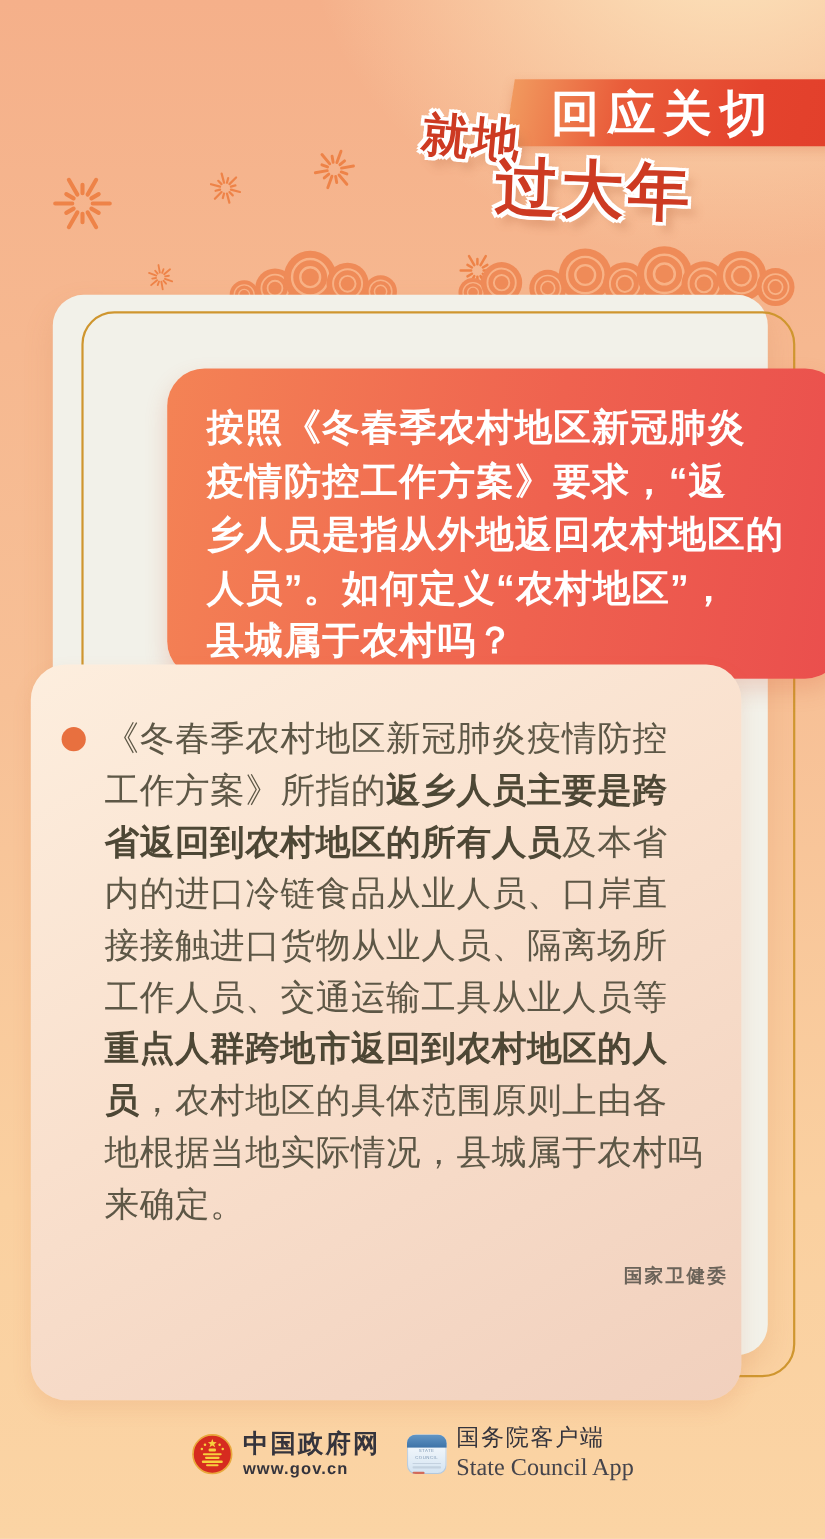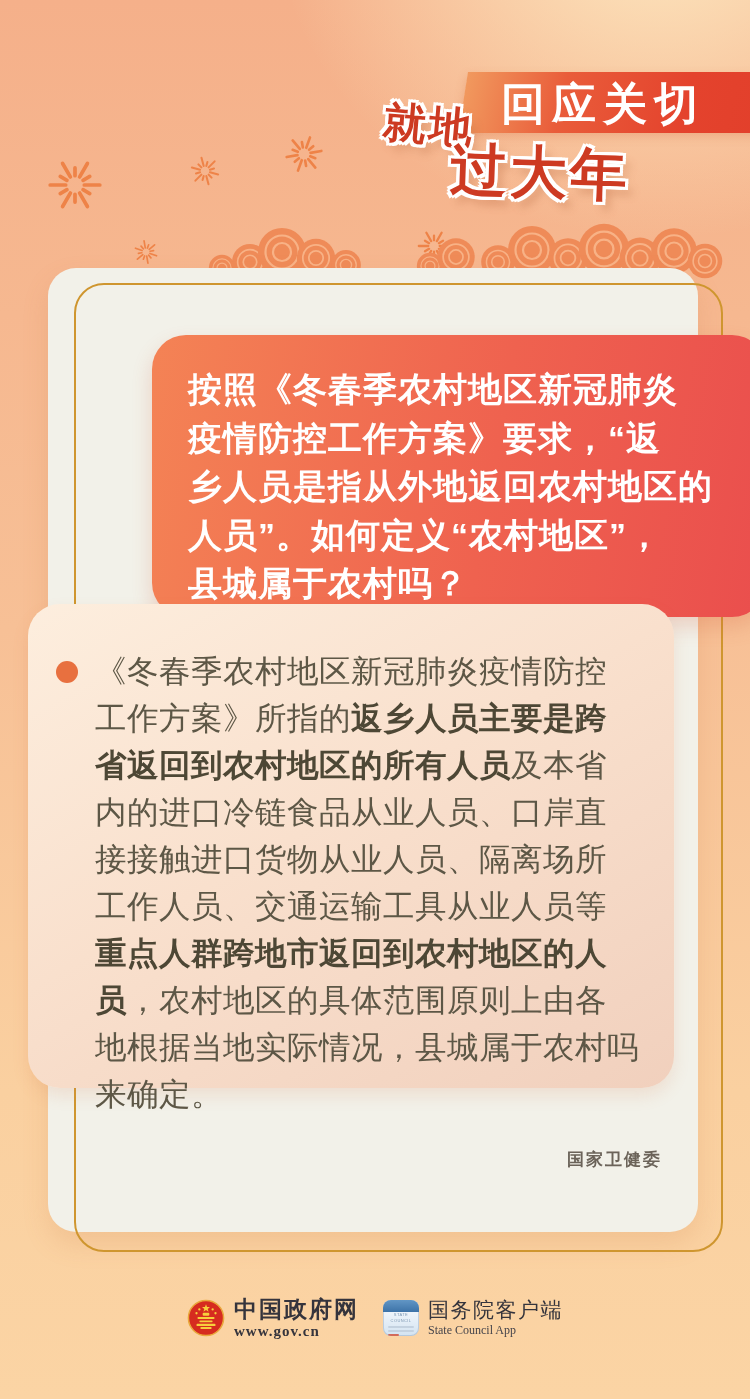--- a/index.html
+++ b/index.html
@@ -46,21 +46,21 @@
   .question-box{
     position:absolute;left:152px;top:335px;width:614px;height:282px;z-index:4;
     border-radius:34px;box-sizing:border-box;padding:30px 0 0 36px;
     background:linear-gradient(100deg,#f48355 0%,#ef624f 55%,#ea4e4d 100%);
     box-shadow:0 10px 20px rgba(210,90,60,.22);
   }
   .q-line{color:#ffffff;font-weight:bold;font-size:34px;line-height:48.5px;
     white-space:nowrap;letter-spacing:1px;}
   
   .answer-box{
-    position:absolute;left:28px;top:604px;width:646px;height:484px;z-index:4;
+    position:absolute;left:28px;top:604px;width:646px;height:669px;z-index:4;
     border-radius:32px;box-sizing:border-box;padding:44px 22px 0 28px;
     background:linear-gradient(150deg,#fdeede 0%,#f9e0cd 45%,#f1d0bd 100%);
     display:flex;align-items:flex-start;
     box-shadow:0 8px 16px rgba(215,130,85,.16);
   }
   .bullet{width:22px;height:22px;border-radius:50%;background:#e8703f;margin-top:13px;flex:none;}
   .answer-text{margin-left:17px;}
   .rich-line{font-size:31.5px;line-height:47px;color:#5d5746;white-space:nowrap;letter-spacing:.5px;}
   .rich-line .b{font-weight:bold;color:#4d4735;}
   .source{
@@ -68,31 +68,31 @@
     font-size:17px;font-weight:600;color:#6b6359;letter-spacing:2px;
   }
   
   .footer{position:absolute;left:0;top:1296px;width:750px;z-index:5;
     display:flex;justify-content:center;align-items:center;gap:24px;}
   .brand{display:flex;align-items:center;gap:9px;}
   .emblem{width:38px;height:38px;flex:none;}
   .brand-lines{display:flex;flex-direction:column;}
   .gov-name{font-size:23px;font-weight:bold;color:#35343c;letter-spacing:2px;line-height:1.15;}
   .gov-url{font-size:15px;font-weight:bold;color:#35343c;letter-spacing:1px;margin-top:1px;
-    font-family:Liberation Serif, serif;}
+    font-family:Liberation Sans, sans-serif;}
   .app-icon{width:36px;height:36px;border-radius:8px;overflow:hidden;flex:none;
     background:linear-gradient(180deg,#fdfeff 0%,#d3e3f1 100%);
     box-shadow:inset 0 0 0 1px rgba(120,150,180,.35);display:flex;flex-direction:column;}
   .app-icon .band{height:12px;background:linear-gradient(180deg,#6296c5,#3d73a8);
     color:#fff;font-size:9.5px;font-weight:bold;text-align:center;line-height:12px;letter-spacing:1px;padding-left:40px;}
   .app-icon .mid{font-size:4px;color:#7d98b3;text-align:center;line-height:6px;letter-spacing:.4px;}
   .app-icon .bar{height:2px;background:#c4d2e0;margin:2px 5px 0;border-radius:1px;}
   .app-icon .bar.red{background:#d26a5a;width:11px;margin-left:5px;margin-top:2.5px;}
   .app-name{font-size:21px;font-weight:normal;color:#35343c;letter-spacing:1.5px;line-height:1.15;}
-  .app-sub{font-size:12px;color:#45444b;margin-top:1px;font-family:"Liberation Serif",serif;}
+  .app-sub{font-size:22px;color:#45444b;margin-top:1px;font-family:"Liberation Serif",serif;}
 </style>
 </head>
 <body>
 
 <svg class="decor" width="750" height="292" viewBox="0 0 750 292">
   <defs>
     <g id="fw" stroke="#ee8348" stroke-width="2.4" stroke-linecap="round" fill="none">
       <path d="M6 0L16 0 M5.2 3L9.5 5.5 M3 5.2L8 13.9 M0 6L0 11 M-3 5.2L-8 13.9 M-5.2 3L-9.5 5.5 M-6 0L-16 0 M-5.2 -3L-9.5 -5.5 M-3 -5.2L-8 -13.9 M0 -6L0 -11 M3 -5.2L8 -13.9 M5.2 -3L9.5 -5.5"></path>
     </g>
     <g id="cl">

